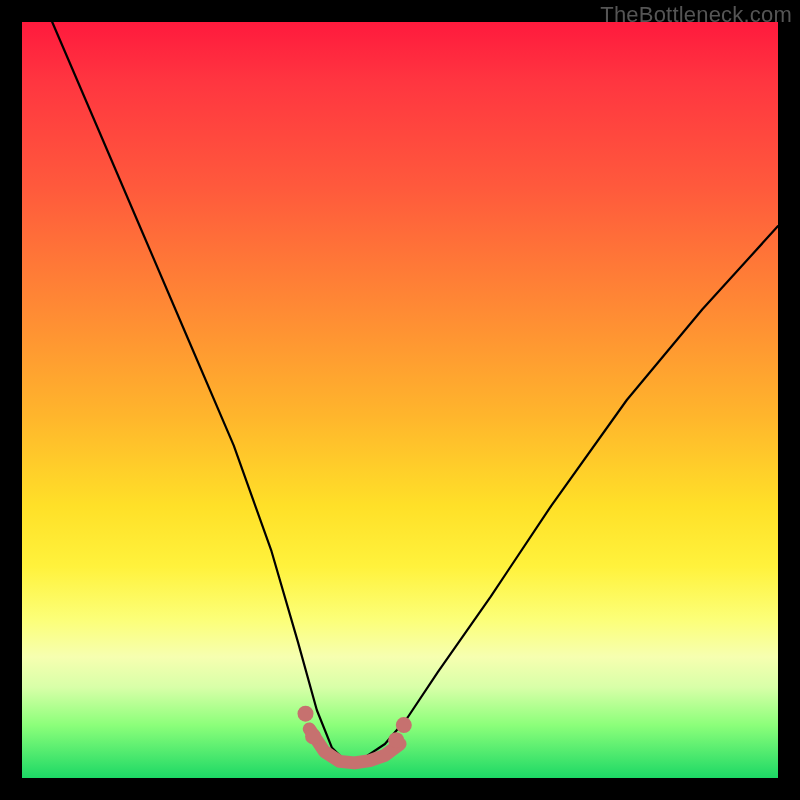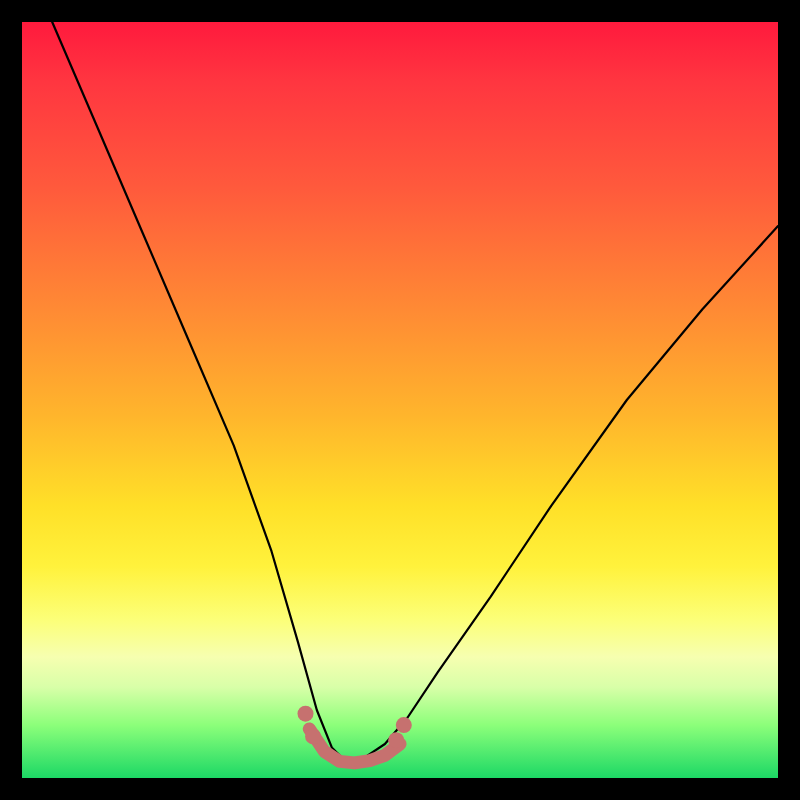--- a/index.html
+++ b/index.html
@@ -73,20 +73,21 @@
     stroke-linejoin: round;
   }
   .dot {
     fill: #c6716f;
   }
 </style>
 </head>
 <body>
 
 <div class="frame">
+  <div class="watermark">TheBottleneck.com</div>
   <div class="plot">
     <svg class="curves" viewBox="0 0 756 756">
       <path class="curve" d="M30.2 0.0 L75.6 105.8 L121.0 211.7 L166.3 317.5 L211.7 423.4 L249.5 529.2 L275.9 619.9 L294.8 688.0 L310.0 725.8 L325.1 740.9 L340.2 737.1 L362.9 722.0 L385.6 695.5 L415.8 650.2 L468.7 574.6 L529.2 483.8 L604.8 378.0 L680.4 287.3 L756.0 204.1"></path>
       <path class="segment" d="M287.3 706.9 L302.4 729.5 L317.5 739.4 L332.6 740.9 L347.8 738.6 L362.9 733.3 L378.0 722.0"></path>
       <g>
           <circle cx="283.5" cy="691.7" r="8" class="dot"></circle>
           <circle cx="291.1" cy="714.4" r="8" class="dot"></circle>
           <circle cx="374.2" cy="718.2" r="8" class="dot"></circle>
           <circle cx="381.8" cy="703.1" r="8" class="dot"></circle>
         </g>

